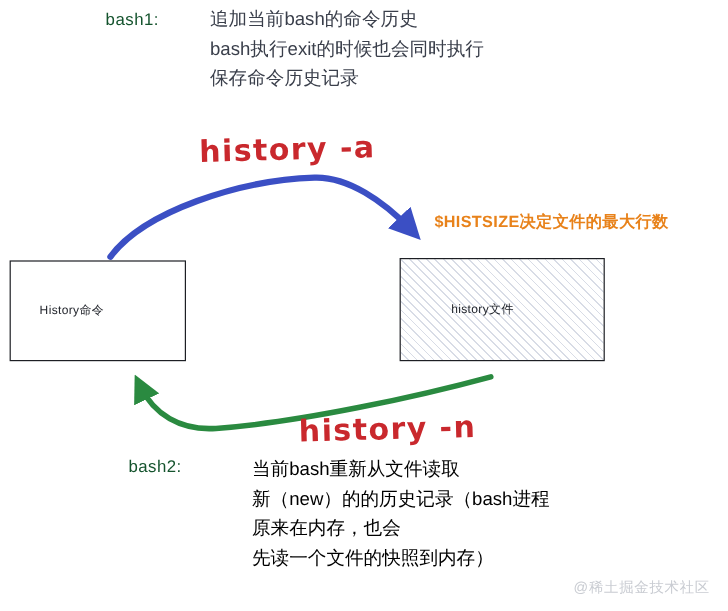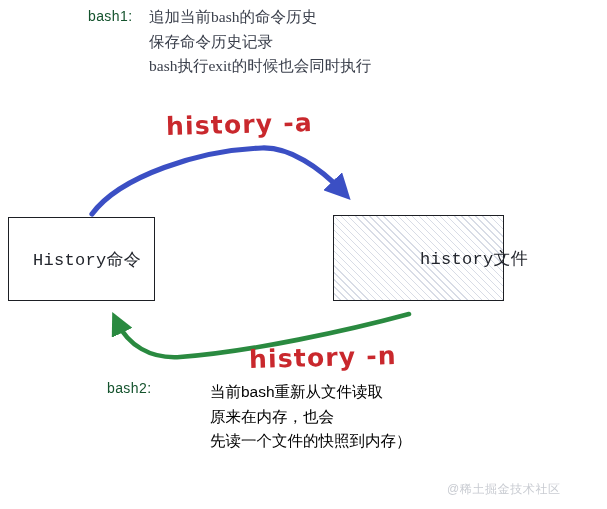--- a/index.html
+++ b/index.html
@@ -35,40 +35,39 @@
   .note-lines {
     position: absolute;
     font-size: 15.5px;
     line-height: 24.5px;
     color: #3a3f4b;
     white-space: nowrap;
   }
   .note-lines .ln { display: block; }
 
   #bash1-label { left: 88px; top: 8px; }
-  #bash1-lines { left: 149px; top: 5px; font-family: Liberation Serif, serif; }
+  #bash1-lines { left: 175px; top: 5px; }
 
   #bash2-label { left: 107px; top: 380px; }
   #bash2-lines { left: 210px; top: 380px; }
 
   
   .box {
     position: absolute;
     box-sizing: border-box;
     border: 1.4px solid #1d1f24;
     display: flex;
     align-items: center;
     justify-content: flex-start;
   }
   .box .box-text {
-    font-size: 17px;
+    font-size: 10px;
     letter-spacing: 0.3px;
     color: #23262d;
     white-space: nowrap;
-    font-family: Liberation Mono, monospace;
   }
 
   #box-history-cmd {
     left: 8px;
     top: 217px;
     width: 147px;
     height: 84px;
     background: #ffffff;
   }
   #box-history-cmd .box-text {
@@ -119,21 +118,21 @@
     top: 176px;
     font-size: 13.5px;
     font-weight: 600;
     letter-spacing: 0.3px;
     white-space: nowrap;
   }
 
   
   #watermark {
     position: absolute;
-    left: 447px;
+    left: 478px;
     top: 481px;
     font-size: 12px;
     color: #c9ccd2;
     letter-spacing: 0.6px;
     white-space: nowrap;
   }
 
   
   #arrow-layer {
     position: absolute;
@@ -169,40 +168,42 @@
       <path d="M 409 314
                C 350 330, 250 352, 180 357
                C 150 359, 128 345, 117 322" fill="none" stroke="#2a8a40" stroke-width="4.6" stroke-linecap="round" marker-end="url(#head-green)"></path>
     </g>
   </svg>
 
   <div class="note-label" id="bash1-label" style="color: #14532d;">bash1:</div>
 
   <div class="note-lines" id="bash1-lines" style="color: rgb(58, 63, 75);">
     <span class="ln">追加当前bash的命令历史</span>
+    <span class="ln">bash执行exit的时候也会同时执行</span>
     <span class="ln">保存命令历史记录</span>
-    <span class="ln">bash执行exit的时候也会同时执行</span>
   </div>
 
   <div class="hand-cmd" id="cmd-history-a" style="color: rgb(201, 40, 45);">history -a</div>
 
+  <div id="histsize-note" style="color: rgb(232, 130, 26);">$HISTSIZE决定文件的最大行数</div>
 
   <div class="box" id="box-history-cmd" style="border-color: rgb(29, 31, 36);">
     <span class="box-text">History命令</span>
   </div>
 
-  <div class="box" id="box-history-file" style="border-color: rgb(29, 31, 36); padding-left: 44px;">
+  <div class="box" id="box-history-file" style="border-color: rgb(29, 31, 36);">
     <span class="box-text">history文件</span>
   </div>
 
   <div class="hand-cmd" id="cmd-history-n" style="color: rgb(201, 40, 45);">history -n</div>
 
   <div class="note-label" id="bash2-label" style="color: #14532d;">bash2:</div>
 
   <div class="note-lines" id="bash2-lines" style="color: #000000;">
     <span class="ln">当前bash重新从文件读取</span>
+    <span class="ln">新（new）的的历史记录（bash进程</span>
     <span class="ln">原来在内存，也会</span>
     <span class="ln">先读一个文件的快照到内存）</span>
   </div>
 
   <div id="watermark" style="color: rgb(201, 204, 210);">@稀土掘金技术社区</div>
 
 </div>
 
 </body></html>

